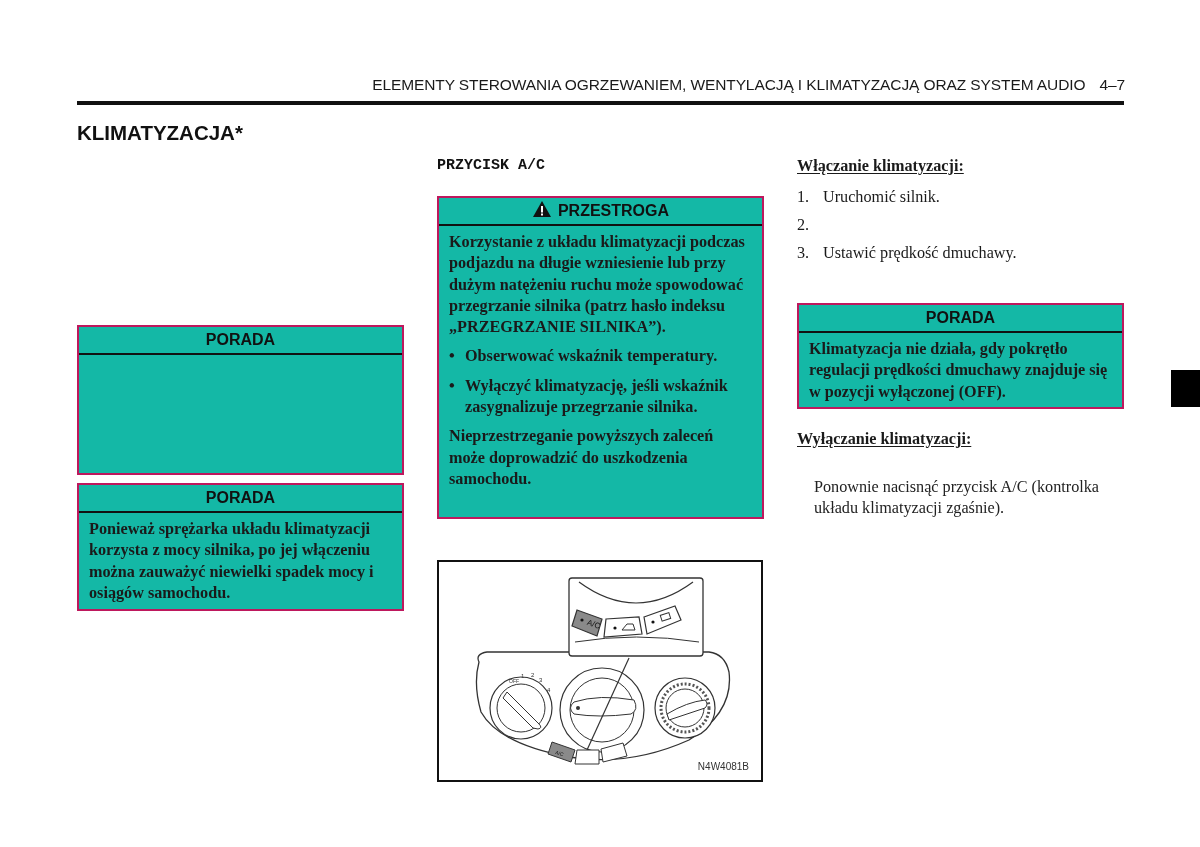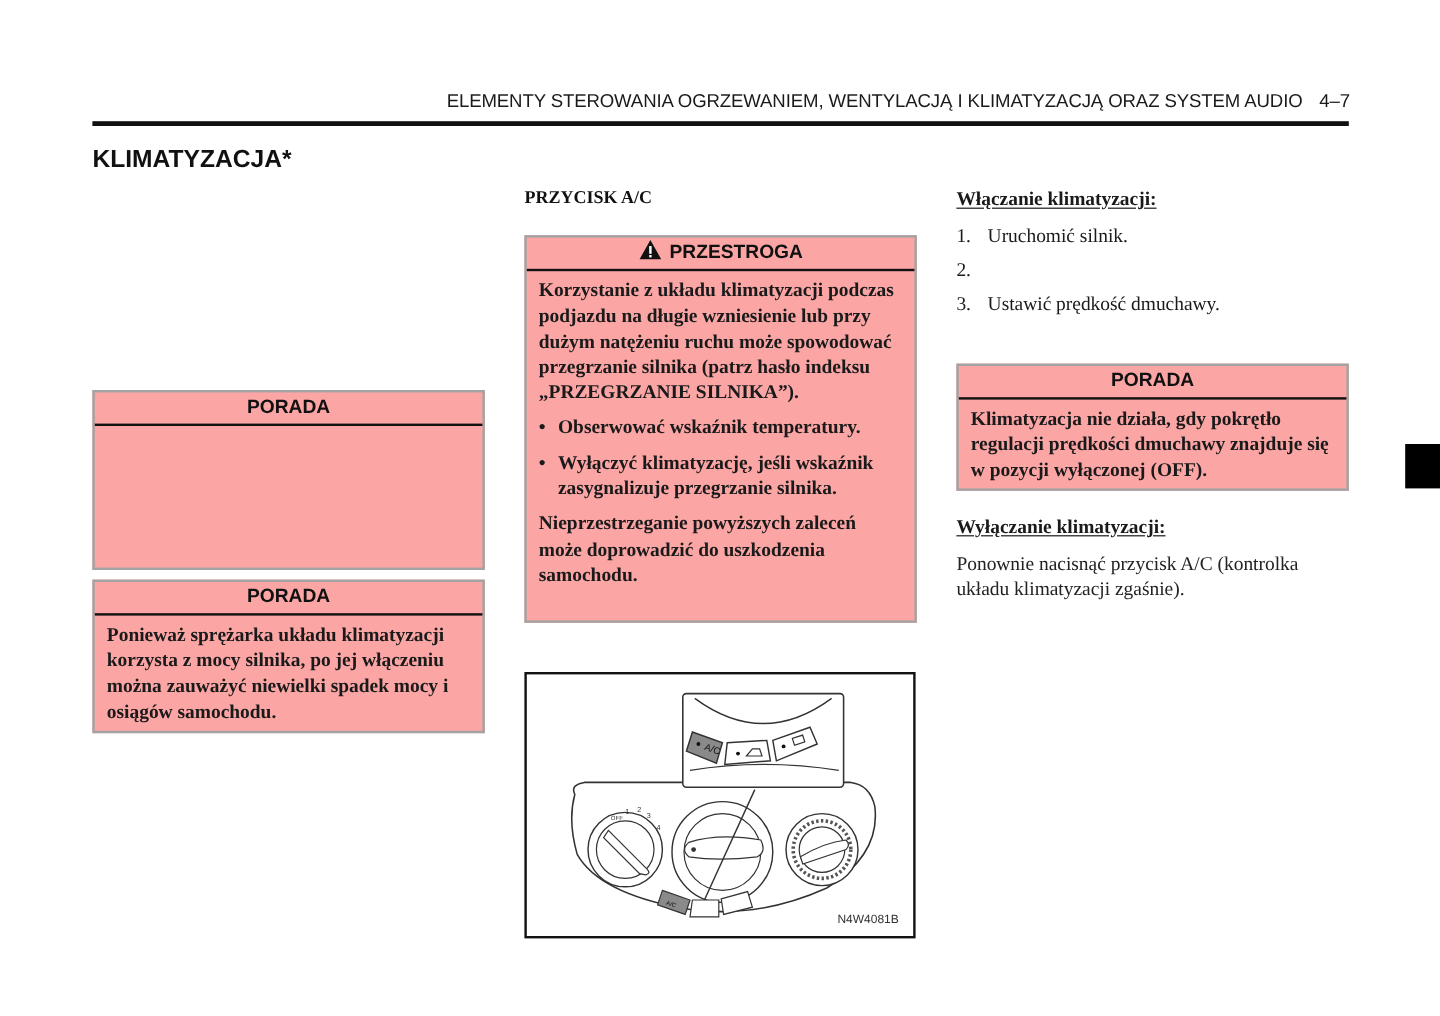--- a/index.html
+++ b/index.html
@@ -17,24 +17,24 @@
   .running-head .pnum { margin-left: 14px; }
   .rule { left: 77px; top: 101px; width: 1047px; height: 4px; background: #111; }
   .section-title {
     left: 77px; top: 121px; font-family: "Liberation Sans", sans-serif;
     font-weight: bold; font-size: 20.5px; color: #111; white-space: nowrap;
   }
   .body-text { font-size: 16.2px; line-height: 21px; color: #222; }
   .para { margin: 0 0 9px 0; }
   .col1 { left: 77px; top: 155px; width: 330px; }
   .subhead {
-    font-family: Liberation Serif, serif; font-weight: bold;
+    font-family: Liberation Mono, monospace; font-weight: bold;
     font-size: 15px; color: #111; white-space: nowrap;
   }
-  .notebox { border: 2px solid #a3a3a3; background: #fca5a5; box-sizing: border-box; }
+  .notebox { border: 2px solid #be185d; background: #14b8a6; box-sizing: border-box; }
   .notebox .nb-head {
     border-bottom: 2px solid #111; text-align: center;
     font-family: "Liberation Sans", sans-serif; font-weight: bold; font-size: 16px;
     height: 26px; line-height: 26px; color: #111;
   }
   .notebox .nb-body {
     padding: 6px 10px 8px 10px; font-weight: bold; font-size: 16.2px; line-height: 21.3px; color: #1a1a1a;
   }
   .nb-body p { margin: 0 0 8px 0; }
   .nb-body p:last-child { margin-bottom: 0; }
@@ -171,15 +171,15 @@
 </ul>
 
 <div class="abs notebox" style="left:797px; top:303px; width:327px; height:106px;">
   <div class="nb-head">PORADA</div>
   <div class="nb-body">
     <p style="width:300px">Klimatyzacja nie działa, gdy pokrętło regulacji prędkości dmuchawy znajduje się w pozycji wyłączonej (OFF).</p>
   </div>
 </div>
 
 <div class="abs ul-head" style="left:797px; top:430px;text-align:right;">Wyłączanie klimatyzacji:</div>
-<p class="abs body-text" style="left:797px; top:460px; width:300px; margin:0;">Ponownie nacisnąć przycisk A/C (kontrolka układu klimatyzacji zgaśnie).</p>
+<p class="abs body-text" style="left:797px; top:460px; width:300px; margin:17px;">Ponownie nacisnąć przycisk A/C (kontrolka układu klimatyzacji zgaśnie).</p>
 
 <div class="abs side-tab"></div>
 
 </body></html>

